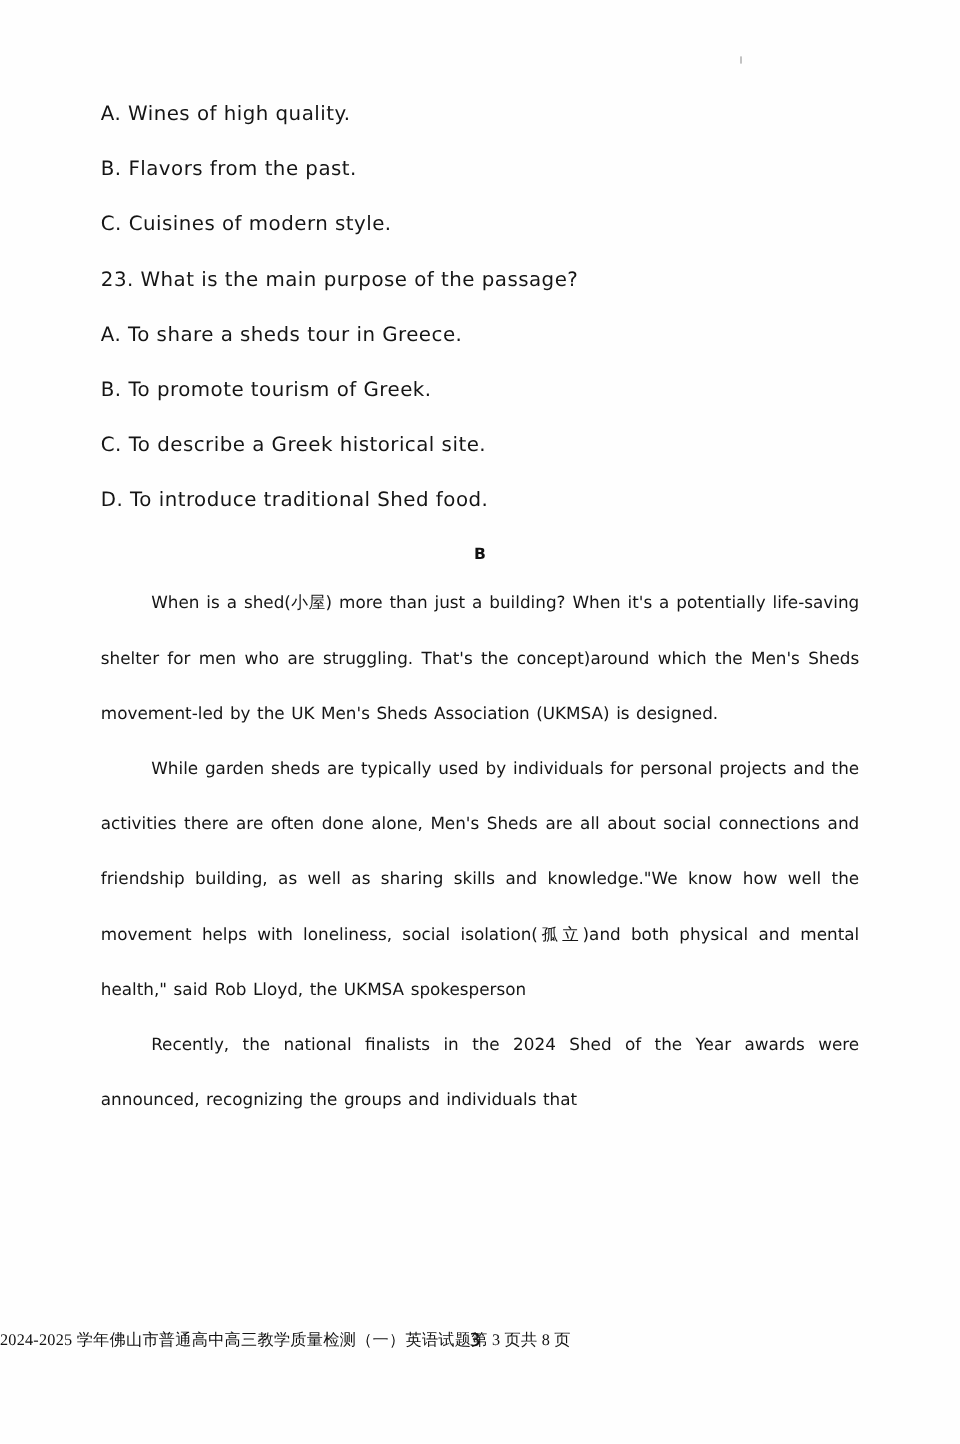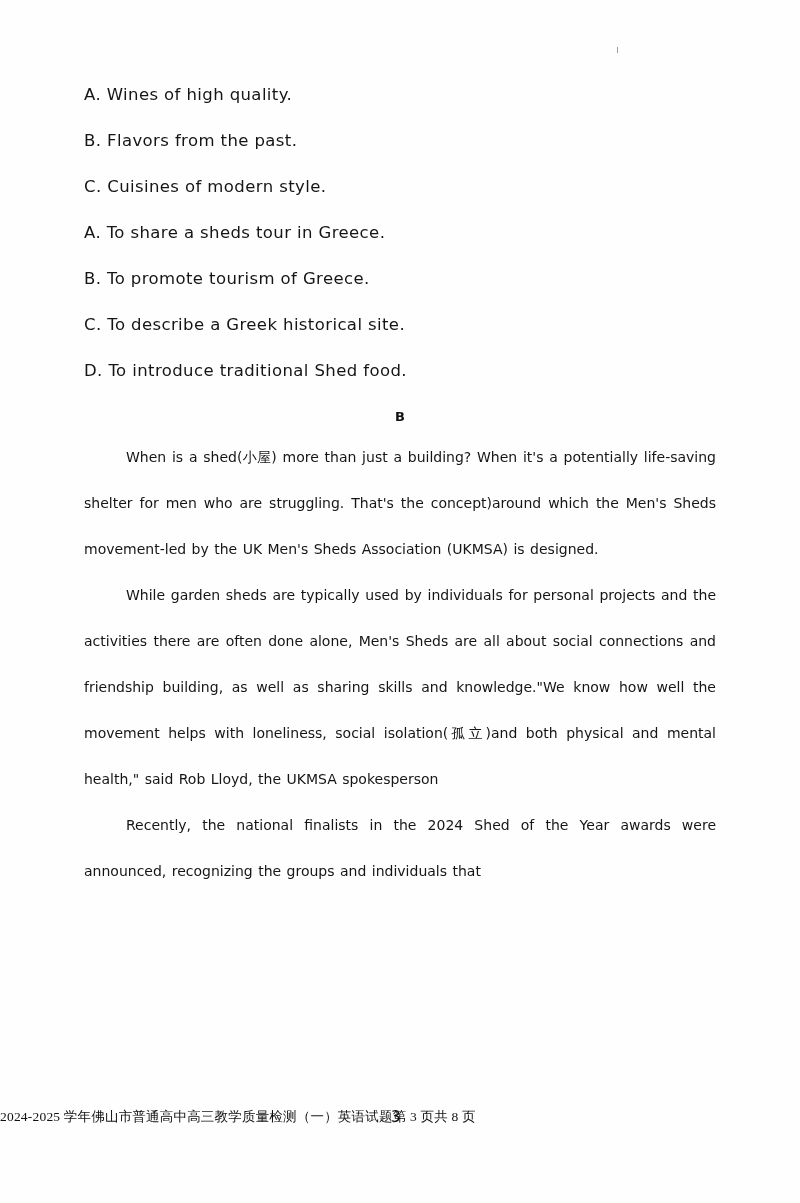--- a/index.html
+++ b/index.html
@@ -103,23 +103,24 @@
 <div class="page">
 
   <div class="tick"></div>
 
   <div class="content">
 
     <div class="hw opt">A. Wines of high quality.</div>
     <div class="hw opt">B. Flavors from the past.</div>
     <div class="hw opt">C. Cuisines of modern style.</div>
 
+    <div class="hw q">23. What is the main purpose of the passage?</div>
 
     <div class="hw opt">A. To share a sheds tour in Greece.</div>
-    <div class="hw opt">B. To promote tourism of Greece.</div>
+    <div class="hw opt">B. To promote tourism of Greek.</div>
     <div class="hw opt">C. To describe a Greek historical site.</div>
     <div class="hw opt">D. To introduce traditional Shed food.</div>
 
     <div class="section-letter">B</div>
 
     <p class="para justify-all">When is a shed(小屋) more than just a building? When it's a potentially life-saving shelter for men who are struggling. That's the concept)around which the Men's Sheds movement-led by the UK Men's Sheds Association (UKMSA) is designed.</p>
     <p class="para justify-all">While garden sheds are typically used by individuals for personal projects and the activities there are often done alone, Men's Sheds are all about social connections and friendship building, as well as sharing skills and knowledge."We know how well the movement helps with loneliness, social isolation(孤立)and both physical and mental health," said Rob Lloyd, the UKMSA spokesperson</p>
     <p class="para justify-all">Recently, the national finalists in the 2024 Shed of the Year awards were announced, recognizing the groups and individuals that</p>
 
   </div>

